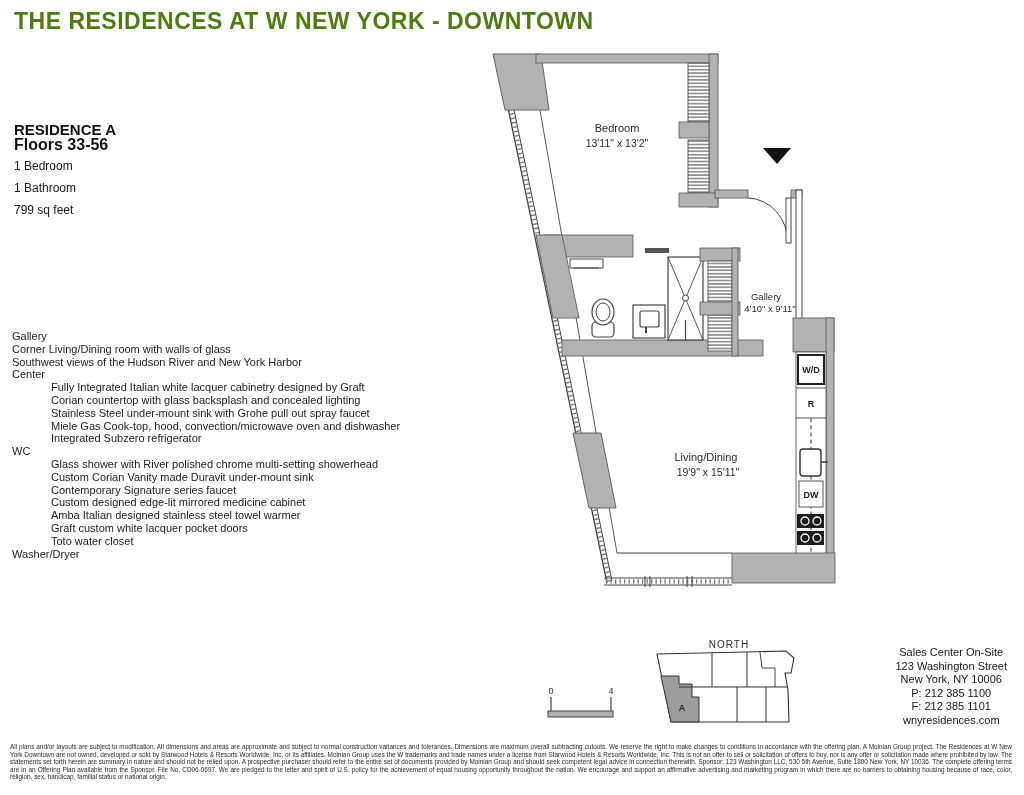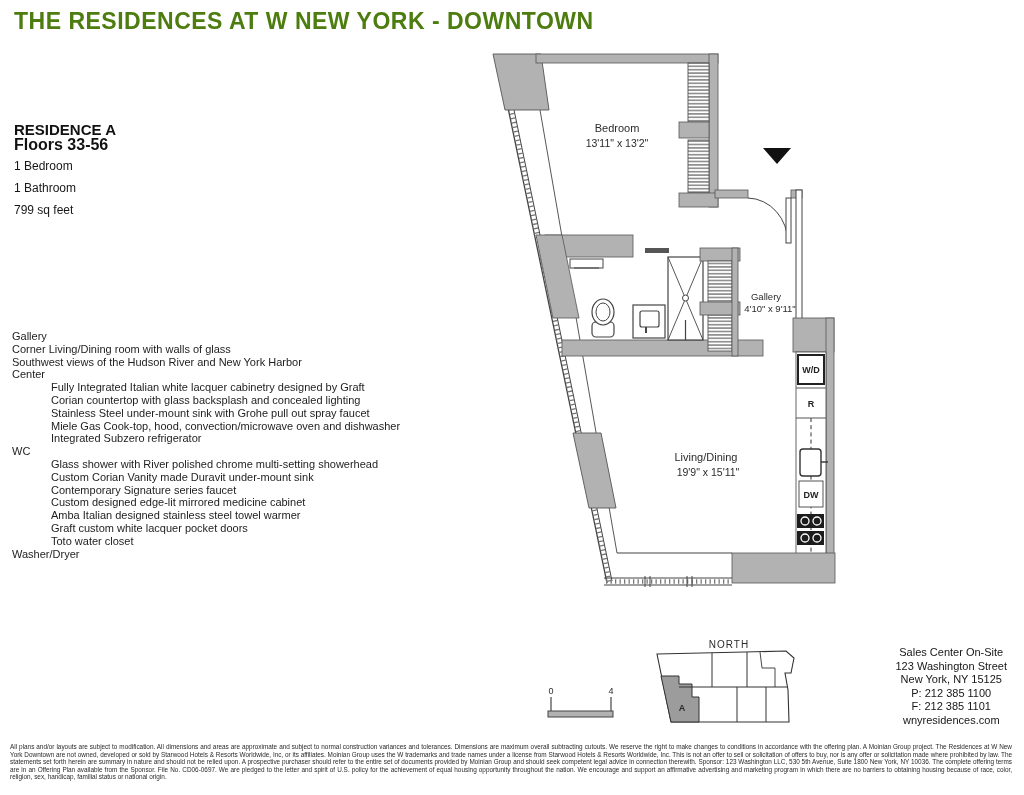--- a/index.html
+++ b/index.html
@@ -210,19 +210,19 @@
     <text class="scl" x="611" y="694" text-anchor="middle">4</text>
     <line x1="551" y1="697" x2="551" y2="711" stroke="#444" stroke-width="1.2"></line>
     <line x1="611" y1="697" x2="611" y2="711" stroke="#444" stroke-width="1.2"></line>
     <rect x="548" y="711" width="65" height="6" fill="#b2b2b2" stroke="#444" stroke-width="1"></rect>
   </g>
 </svg>
 
 <div id="contact" class="abs">
   <div>Sales Center On-Site</div>
   <div>123 Washington Street</div>
-  <div>New York, NY 15125</div>
+  <div>New York, NY 10006</div>
   <div>P: 212 385 1100</div>
   <div>F: 212 385 1101</div>
   <div>wnyresidences.com</div>
 </div>
 
 <div id="disclaimer" class="abs">All plans and/or layouts are subject to modification. All dimensions and areas are approximate and subject to normal construction variances and tolerances.  Dimensions are maximum overall subtracting cutouts. We reserve the right to make changes to conditions in accordance with the offering plan. A Moinian Group project.  The Residences at W New York Downtown are not owned, developed or sold by Starwood Hotels &amp; Resorts Worldwide, Inc, or its affiliates.  Moinian Group uses the W trademarks and trade names under a license from Starwood Hotels &amp; Resorts Worldwide, Inc.  This is not an offer to sell or solicitation of offers to buy, nor is any offer or solicitation made where prohibited by law.  The statements set forth herein are summary in nature and should not be relied upon.  A prospective purchaser should refer to the entire set of documents provided by Moinian Group and should seek competent legal advice in connection therewith.  Sponsor: 123 Washington LLC, 530 5th Avenue, Suite 1800 New York, NY 10036. The complete offering terms are in an Offering Plan available from the Sponsor.  File No. CD06-0697. We are pledged to the letter and spirit of U.S. policy for the achievement of equal housing opportunity throughout the nation. We encourage and support an affirmative advertising and marketing program in which there are no barriers to obtaining housing because of race, color, religion, sex, handicap, familial status or national origin.</div>
 
 </body></html>

